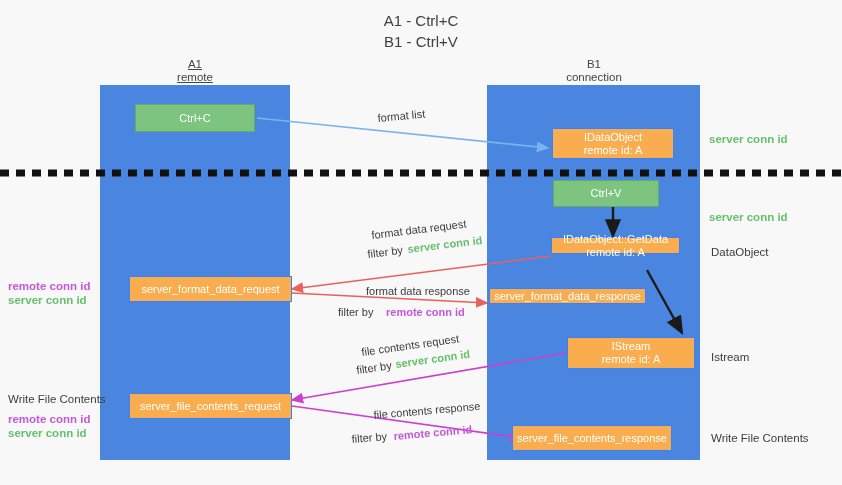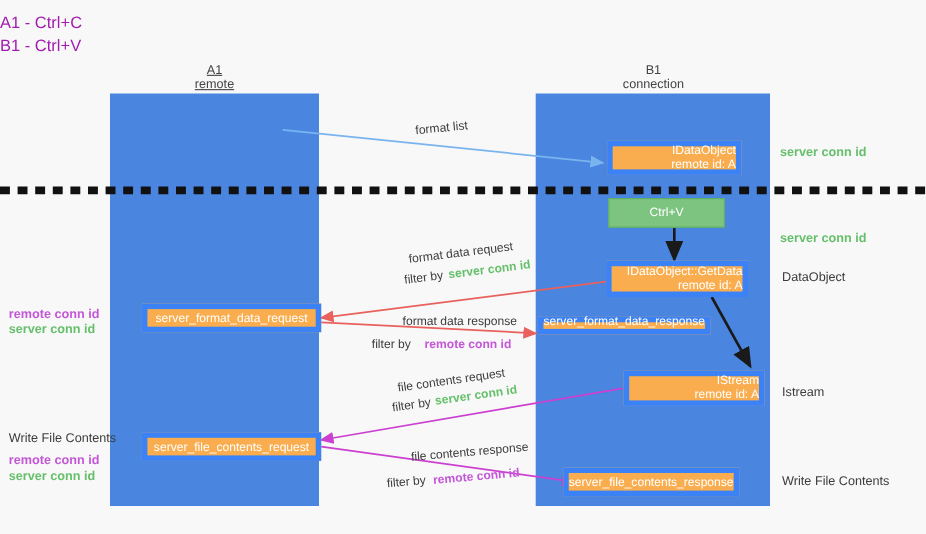--- a/index.html
+++ b/index.html
@@ -1,28 +1,28 @@
 <!DOCTYPE html>
 <html><head>
 <meta charset="utf-8">
 <style>
   html,body{margin:0;padding:0;}
   body{width:842px;height:485px;background:#f8f8f8;position:relative;
        font-family:"Liberation Sans",sans-serif;overflow:hidden;}
   .stage{position:absolute;inset:0;}
-  .title{position:absolute;left:0;top:10px;width:842px;
-         font-size:15px;color:#a21caf;line-height:21px;}
+  .title{position:absolute;left:0;top:10px;width:842px;text-align:center;
+         font-size:15px;color:#404040;line-height:21px;}
   .lane{position:absolute;background:#4a86e0;}
   .lane-hdr{position:absolute;text-align:center;font-size:11.5px;color:#444;
             line-height:13px;width:200px;}
   .box{position:absolute;box-sizing:border-box;display:flex;align-items:center;
        justify-content:center;text-align:center;color:#fff;font-size:11px;
        line-height:13px;}
   .green{background:#7cc47f;border:1px solid #5fae65;}
-  .orange{background:#f9ad4e;border:5px solid #3b82f6;align-items:flex-end;}
+  .orange{background:#f9ad4e;border:1px solid #3b82f6;}
   .lbl{position:absolute;font-size:11.5px;line-height:14px;white-space:nowrap;}
   .green-t{color:#66c06b;font-weight:bold;}
   .purple-t{color:#c457d8;font-weight:bold;}
   .dark-t{color:#3c3c3c;}
   svg.ov{position:absolute;left:0;top:0;width:842px;height:485px;
          pointer-events:none;overflow:visible;}
   .ann{font-family:"Liberation Sans",sans-serif;font-size:11px;}
   .ann .g{fill:#66c06b;font-weight:bold;}
   .ann .p{fill:#c457d8;font-weight:bold;}
   .ann .d{fill:#3c3c3c;}
@@ -103,39 +103,42 @@
       <text x="396" y="368" class="g" transform="rotate(-8 396 368)">server conn id</text>
     </g>
 
     <g class="ann">
       <text x="374" y="419" class="d" transform="rotate(-5 374 419)">file contents response</text>
       <text x="352" y="443" class="d" transform="rotate(-5 352 443)">filter by</text>
       <text x="394" y="440" class="p" transform="rotate(-5 394 440)">remote conn id</text>
     </g>
   </svg>
 
+  <div class="box green" style="left:135px;top:104px;width:120px;height:28px;">
+    <span>Ctrl+C</span>
+  </div>
 
   <div class="box orange" style="left:129px;top:276px;width:163px;height:26px;">
     <span>server_format_data_request</span>
   </div>
 
   <div class="box orange" style="left:129px;top:393px;width:163px;height:26px;">
     <span>server_file_contents_request</span>
   </div>
 
   <div class="box orange" style="left:552px;top:128px;width:122px;height:31px;flex-direction:column;">
     <span>IDataObject</span>
     <span>remote id: A</span>
   </div>
 
   <div class="box green" style="left:553px;top:180px;width:106px;height:27px;">
     <span>Ctrl+V</span>
   </div>
 
-  <div class="box orange" style="left:551px;top:237px;width:129px;height:33px;flex-direction:column;">
+  <div class="box orange" style="left:551px;top:237px;width:129px;height:17px;flex-direction:column;">
     <span>IDataObject::GetData</span>
     <span>remote id: A</span>
   </div>
 
   <div class="box orange" style="left:489px;top:288px;width:157px;height:16px;">
     <span>server_format_data_response</span>
   </div>
 
   <div class="box orange" style="left:567px;top:337px;width:128px;height:32px;flex-direction:column;">
     <span>IStream</span>

